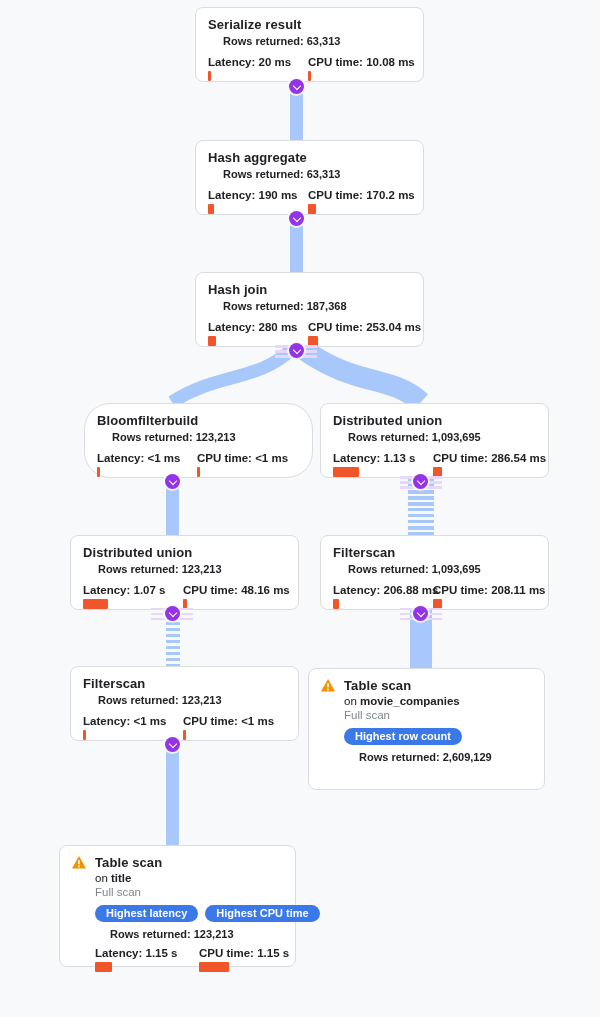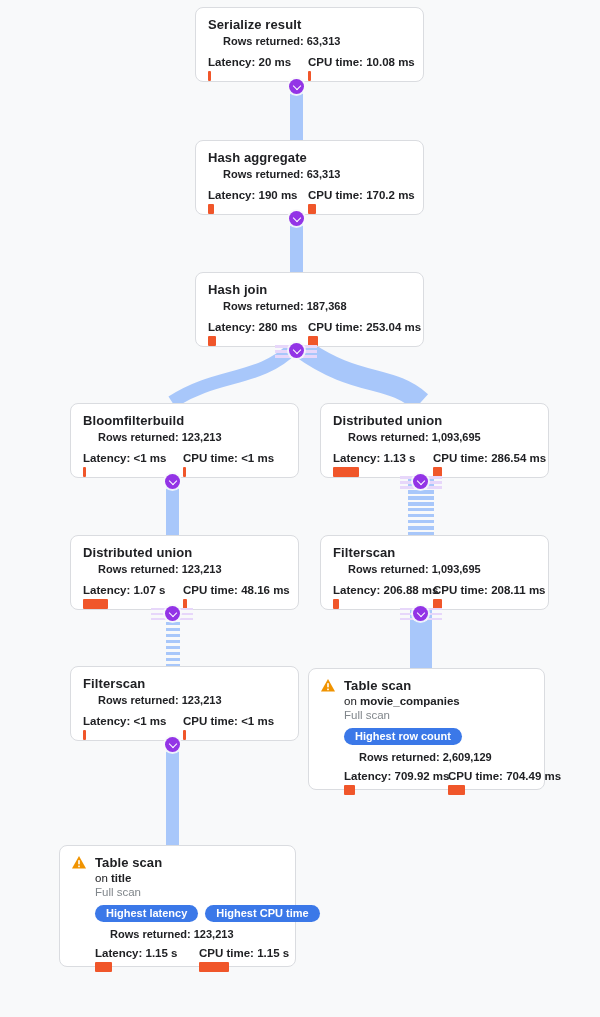--- a/index.html
+++ b/index.html
@@ -151,21 +151,21 @@
         <div class="stat-label"><span>Latency:</span> <span>280 ms</span></div>
         <div class="bar" style="width: 8px;"></div>
       </div>
       <div>
         <div class="stat-label"><span>CPU time:</span> <span>253.04 ms</span></div>
         <div class="bar" style="width: 10px;"></div>
       </div>
     </div>
   </div>
 
-  <div class="node" style="left:70px;top:403px;">
+  <div class="node" style="left:84px;top:403px;border-radius:26px;">
     <div class="title">Bloomfilterbuild</div>
     <div class="rows"><span>Rows returned:</span> <span>123,213</span></div>
     <div class="stats">
       <div>
         <div class="stat-label"><span>Latency:</span> <span>&lt;1 ms</span></div>
         <div class="bar" style="width: 3px;"></div>
       </div>
       <div>
         <div class="stat-label"><span>CPU time:</span> <span>&lt;1 ms</span></div>
         <div class="bar" style="width: 3px;"></div>
@@ -244,30 +244,20 @@
       </span>
       <span class="title">Table scan</span>
     </div>
     <div class="indent">
       <div class="on-line"><span>on</span> <b>movie_companies</b></div>
       <div class="scan">Full scan</div>
       <div class="badges">
         <span class="badge">Highest row count</span>
       </div>
       <div class="rows"><span>Rows returned:</span> <span>2,609,129</span></div>
-      <div class="stats" style="grid-template-columns:92px auto;">
-        <div>
-          <div class="stat-label"><span>Latency:</span> <span>709.92 ms</span></div>
-          <div class="bar" style="width: 11px;"></div>
-        </div>
-        <div>
-          <div class="stat-label"><span>CPU time:</span> <span>704.49 ms</span></div>
-          <div class="bar" style="width: 17px;"></div>
-        </div>
-      </div>
     </div>
   </div>
 
   <div class="node big" style="left:59px;top:845px;">
     <div class="wtitle">
       <span class="warn-icon">
         <svg width="14" height="13" viewBox="0 0 14 13">
             <path d="M7 0 L14 12.5 H0 Z" fill="#f09300"></path>
             <rect x="6.2" y="4.2" width="1.6" height="4.1" fill="#fff"></rect>
             <rect x="6.2" y="9.6" width="1.6" height="1.6" fill="#fff"></rect>

